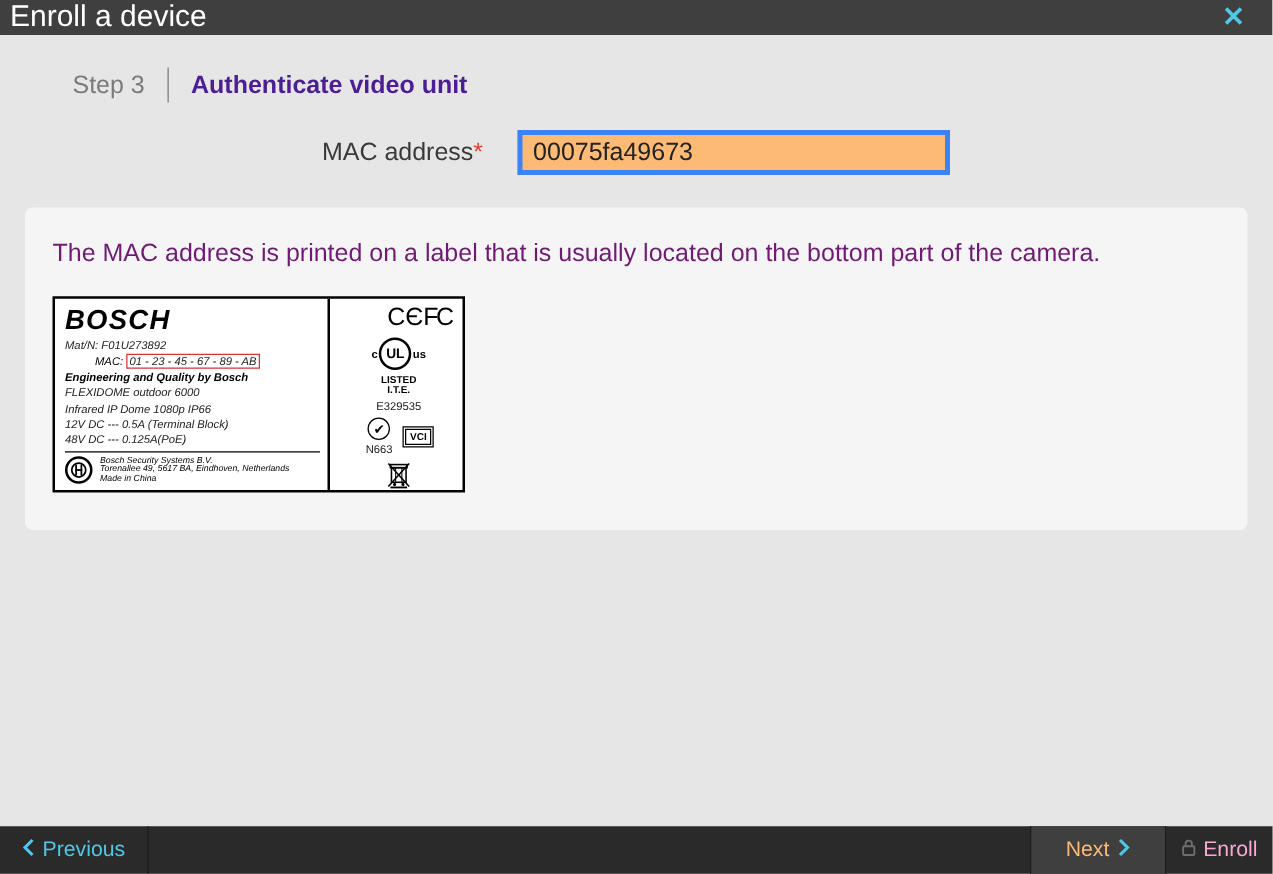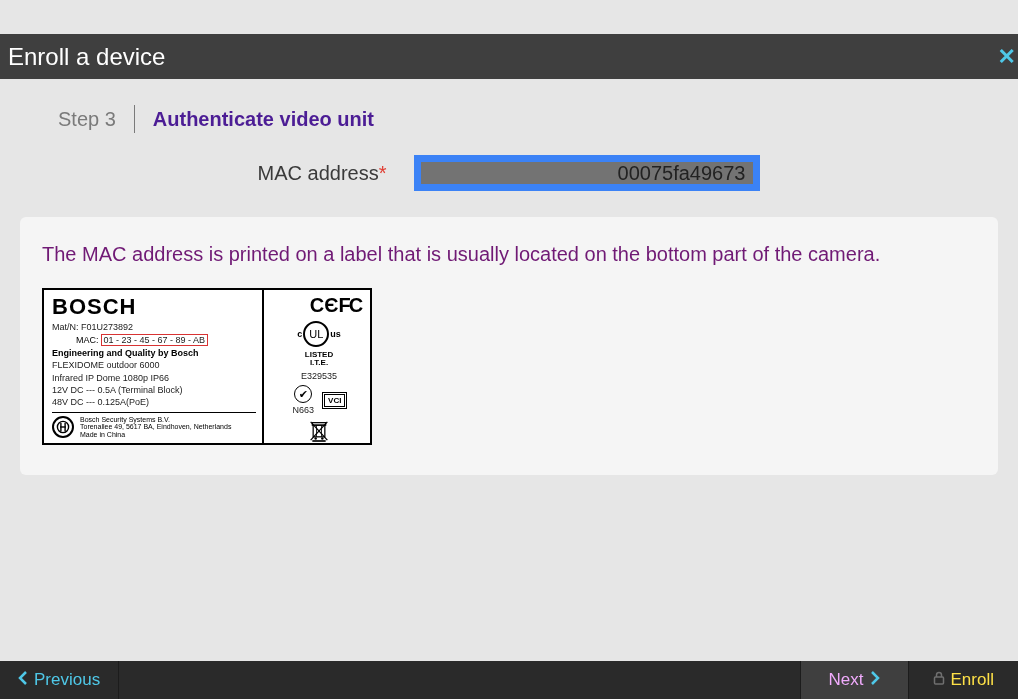--- a/index.html
+++ b/index.html
@@ -1,26 +1,25 @@
 <!DOCTYPE html>
 <html><head>
 <meta charset="utf-8">
 <style>
   * { box-sizing: border-box; margin: 0; padding: 0; }
   html, body { width: 1018px; height: 699px; font-family: "Segoe UI", Arial, sans-serif; background: #e6e6e6; overflow: hidden; }
 
   .titlebar {
     background: #3f3f3f;
     color: #ffffff;
-    height: 45px;
+    height: 28px;
     display: flex;
     align-items: center;
     justify-content: space-between;
-    padding: 0 2px 0 8px;
-    margin-top: 34px;
+    padding: 0 22px 0 8px;
   }
   .titlebar .title { font-size: 24px; font-weight: 400; }
   .titlebar .close {
     color: #4fc8e8;
     font-size: 22px;
     font-weight: bold;
     cursor: pointer;
     line-height: 1;
   }
 
@@ -50,45 +49,44 @@
     padding: 4px 0 26px 0;
     font-size: 20px;
   }
   .form-row label { color: #3a3a3a; }
   .form-row .req { color: #e03c31; }
   .form-row input {
     width: 346px;
     height: 36px;
     font-size: 20px;
     padding: 2px 8px;
-    border: 7px solid #3b82f6;
-    background: #737373;
+    border: 4px solid #3b82f6;
+    background: #fdba74;
     color: #222;
-    text-align: right;
   }
 
   .help-card {
     background: #f5f5f5;
     border-radius: 6px;
     padding: 26px 22px 30px 22px;
   }
   .help-card p { font-size: 20px; color: #701a75; margin-bottom: 22px; }
 
   
   .label-box {
     width: 330px;
     border: 2px solid #000;
     background: #fff;
     display: flex;
   }
   .label-left {
     flex: 1;
     padding: 4px 6px 4px 8px;
     border-right: 2px solid #000;
-    display: flex; flex-direction: column; gap: 2px;
+    display: flex; flex-direction: column; gap: 2px; font-style: italic;
   }
   .label-right {
     width: 106px;
     padding: 4px 4px 0 8px;
     display: flex; flex-direction: column; align-items: center; gap: 4px;
   }
   .brand { font-weight: 900; font-size: 22px; letter-spacing: 1px; font-family: Arial, sans-serif; }
   .model-row { display:flex; align-items:center; gap:6px; }
   .model { font-size: 11px; font-weight: 700; }
   .blackbar { background:#000; height:10px; width:110px; }
@@ -104,23 +102,23 @@
   .eq { font-size:9px; font-weight:700; }
   .hr { border-top:1px solid #000; margin:2px 0 1px 0; }
   .foot-row { display:flex; gap:6px; align-items:flex-start; }
   .circle-h {
     width:22px; height:22px; border:2px solid #000; border-radius:50%;
     display:flex; align-items:center; justify-content:center;
     font-size:11px; font-weight:900;
   }
   .foot-text { font-size:7px; line-height:1.1; }
 
-  .cefc { font-weight:700; font-size:20px; font-family: Arial, sans-serif; letter-spacing:0;margin-left:33px; }
+  .cefc { font-weight:400; font-size:20px; font-family: Arial, sans-serif; letter-spacing:0;margin-left:33px; }
   .ul-wrap { display:flex; align-items:center; gap:1px; font-size:9px; font-weight:700; }
-  .ul-circle { width:26px; height:26px; border:2px solid #000; border-radius:50%; display:flex; align-items:center; justify-content:center; font-weight:400; font-size:11px; }
+  .ul-circle { width:26px; height:26px; border:2px solid #000; border-radius:50%; display:flex; align-items:center; justify-content:center; font-weight:700; font-size:11px; }
   .listed { font-size:8px; font-weight:800; text-align:center; line-height:1; }
   .n663row { display:flex; align-items:center; gap:10px; }
   .tick-badge { width:18px; height:18px; border:1.5px solid #000; border-radius:50%; display:flex; align-items:center; justify-content:center; font-size:11px; }
   .vci { font-size:8px; font-weight:800; border:1.5px solid #000; padding:1px 3px; position:relative; }
   .vci::before { content:""; position:absolute; inset:-3px; border:1.5px solid #000; }
   .weee { position:relative; width:20px; height:22px; }
   .weee svg { width:100%; height:100%; }
 
   .footer {
     position: absolute;
@@ -136,28 +134,28 @@
   .footer .btn {
     display: flex; align-items: center; gap: 6px;
     padding: 0 18px;
     cursor: pointer;
     user-select: none;
   }
   .footer .prev { color: #4fc8e8; border-right: 1px solid #1c1c1c; }
   .footer .spacer { flex: 1; }
   .footer .next {
     background: #3f3f3f;
-    color: #f0abfc;
+    color: #fdba74;
     border-left: 1px solid #1c1c1c;
     border-right: 1px solid #1c1c1c;
     padding: 0 28px;
   }
   .footer .enroll {
-    color: #fde047;
-    padding: 0 24px;
+    color: #f9a8d4;
+    padding: 0 12px;
     cursor: default;
   }
   .chevron { display:inline-block; }
 </style>
 </head>
 <body>
 
 <div class="titlebar">
   <span class="title">Enroll a device</span>
   <span class="close">✕</span>

